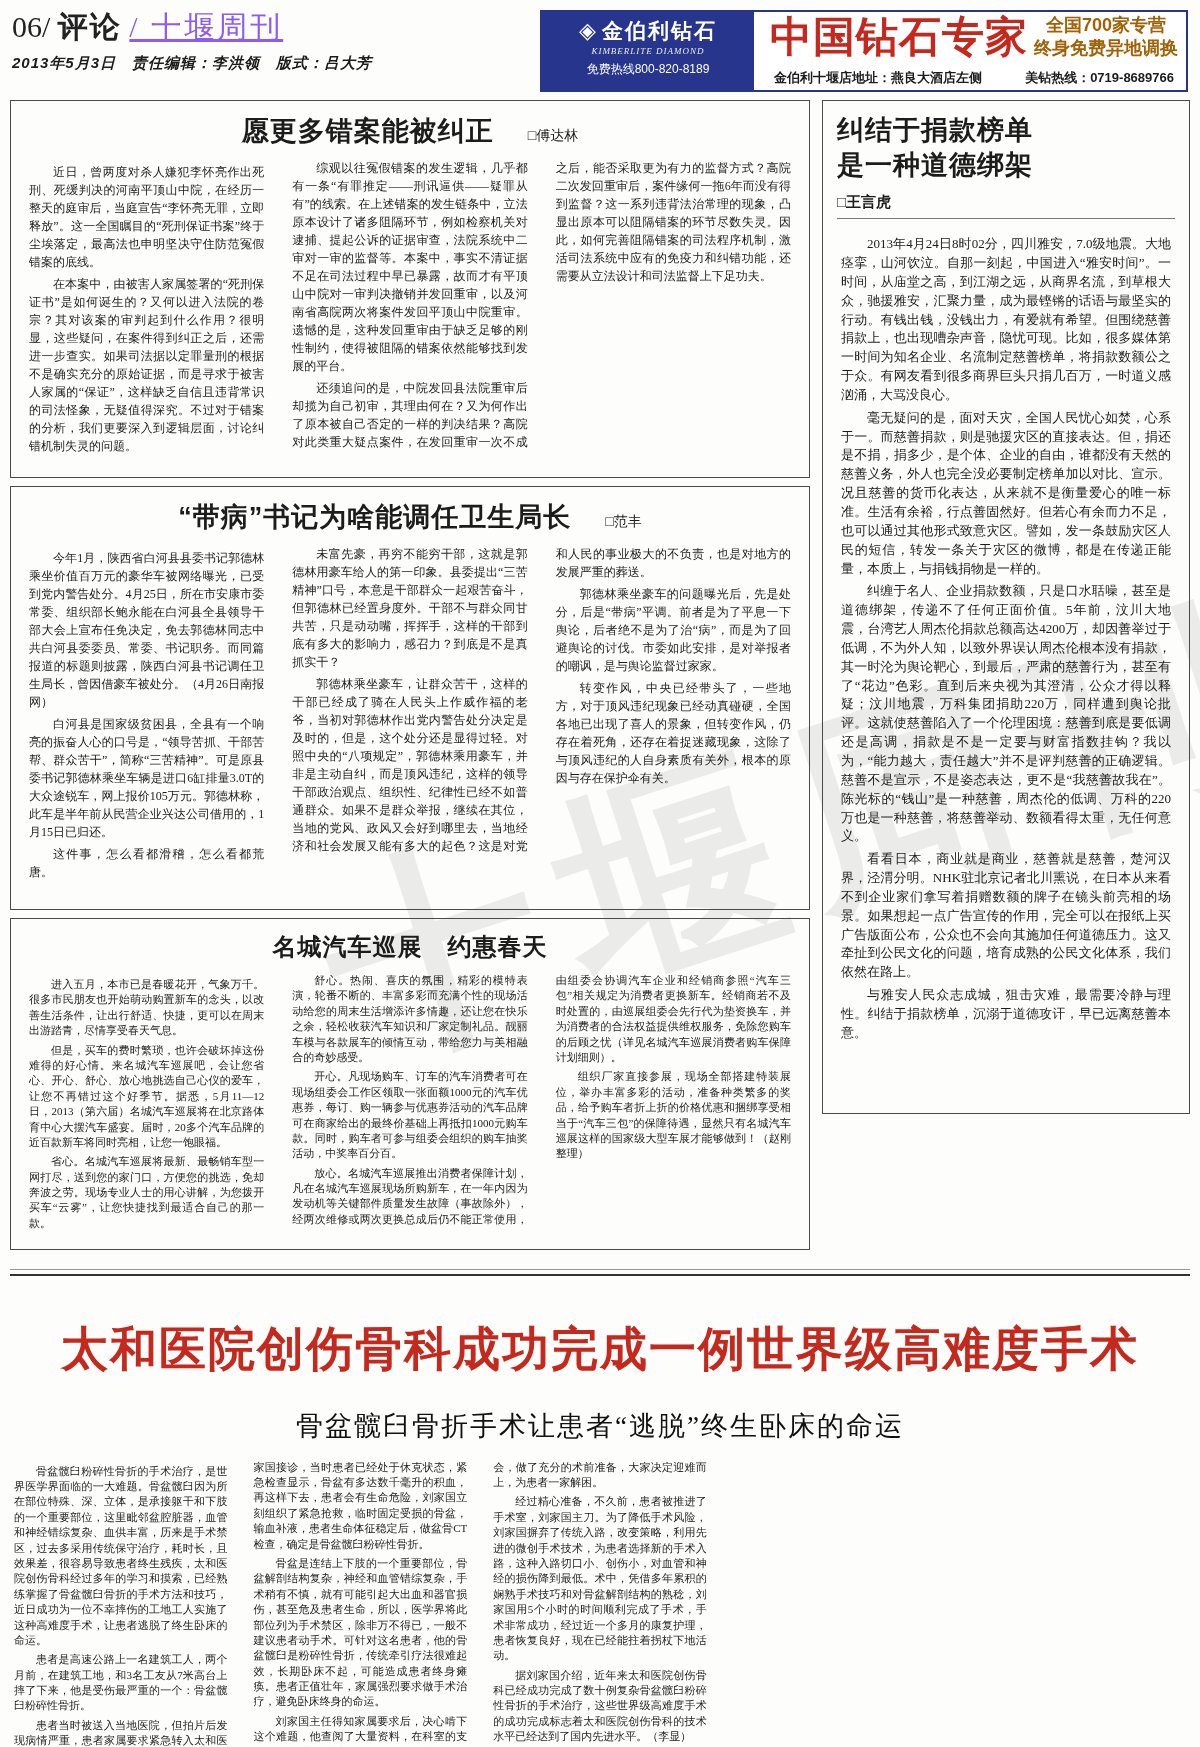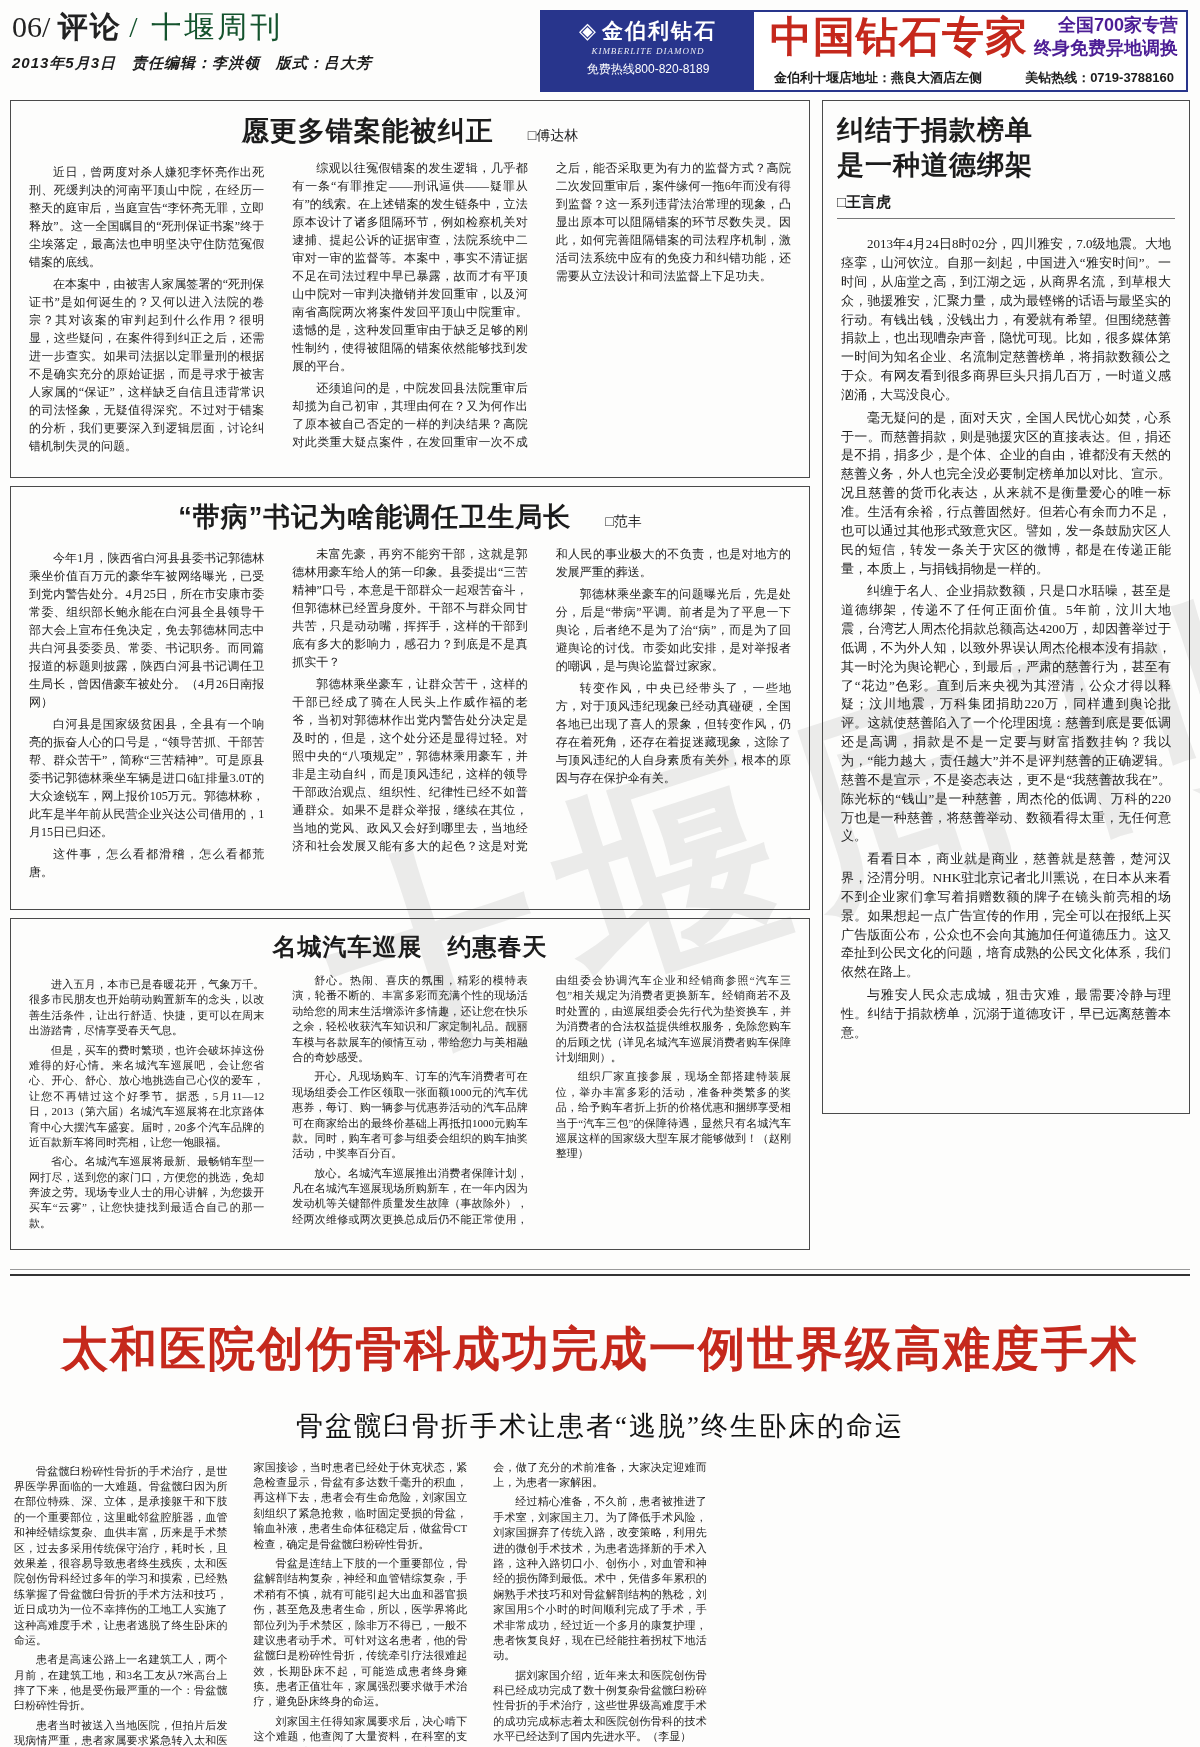--- a/index.html
+++ b/index.html
@@ -17,21 +17,21 @@
   .content{position:relative;z-index:1;}
 
   
   header{
     display:flex;justify-content:space-between;align-items:flex-start;
     padding:10px 12px 4px 12px;height:96px;box-sizing:border-box;
   }
   .section-line{font-size:30px;line-height:1.1;color:#222;}
   .section-line .pgno{font-family:"Liberation Serif",serif;}
   .section-line .sec{font-family:Liberation Mono, monospace;font-weight:900;letter-spacing:2px;}
-  .section-line .pub{color:#14532d;letter-spacing:3px;}
+  .section-line .pub{color:#8b5cf6;letter-spacing:3px;text-decoration:underline;}
   .date-line{
     margin-top:8px;font-family:"Liberation Sans",sans-serif;
     font-weight:bold;font-style:italic;font-size:15px;letter-spacing:1px;
   }
   .ad{
     width:648px;border:2px solid #28358c;display:flex;flex-direction:row;
     height:82px;box-sizing:border-box;background:#fff;
   }
   .ad-left{
     background:#28358c;color:#fff;width:212px;box-sizing:border-box;
@@ -42,22 +42,22 @@
   .ad-brand{font-family:"Liberation Sans",sans-serif;font-weight:bold;font-size:21px;letter-spacing:2px;}
   .ad-brand-en{font-size:9px;letter-spacing:1px;font-style:italic;opacity:.9;margin-top:1px;}
   .ad-hotline{font-size:12px;margin-top:5px;font-family:"Liberation Sans",sans-serif;}
   .ad-right{flex:1;display:flex;flex-direction:column;justify-content:space-between;padding:2px 8px 2px 16px;}
   .ad-right-top{display:flex;align-items:center;justify-content:space-between;}
   .ad-slogan{
     color:#c5281c;font-weight:900;font-size:42px;line-height:1.0;
     font-family:"Liberation Serif",serif;letter-spacing:1px;white-space:nowrap;
   }
   .ad-claims{
-    color:#4c1d95;font-family:"Liberation Sans",sans-serif;font-weight:bold;
-    font-size:18px;line-height:1.25;text-align:right;white-space:nowrap;margin-left:6px;
+    color:#a16207;font-family:"Liberation Sans",sans-serif;font-weight:bold;
+    font-size:18px;line-height:1.25;text-align:center;white-space:nowrap;margin-left:6px;
   }
   .ad-bottom{
     display:flex;justify-content:space-between;font-family:"Liberation Sans",sans-serif;
     font-weight:bold;font-size:13px;padding:0 4px 1px 4px;
   }
 
   
   main{display:flex;gap:12px;padding:4px 10px 9px 10px;box-sizing:border-box;}
   .left-col{width:800px;flex:none;display:flex;flex-direction:column;gap:8px;height:1150px;}
   .box{border:1px solid #4a4a4a;padding:8px 14px;box-sizing:border-box;background:transparent;overflow:hidden;}
@@ -131,21 +131,21 @@
         <div class="ad-right">
           <div class="ad-right-top">
             <div class="ad-slogan">中国钻石专家</div>
             <div class="ad-claims">
               <div>全国700家专营</div>
               <div>终身免费异地调换</div>
             </div>
           </div>
           <div class="ad-bottom">
             <span>金伯利十堰店地址：燕良大酒店左侧</span>
-            <span>美钻热线：0719-3788160</span>
+            <span>美钻热线：0719-8689766</span>
           </div>
         </div>
       </div>
     </header>
 
     <main>
       <div class="left-col">
 
         <article class="box" id="art-errors">
           <div class="art-title-row">

